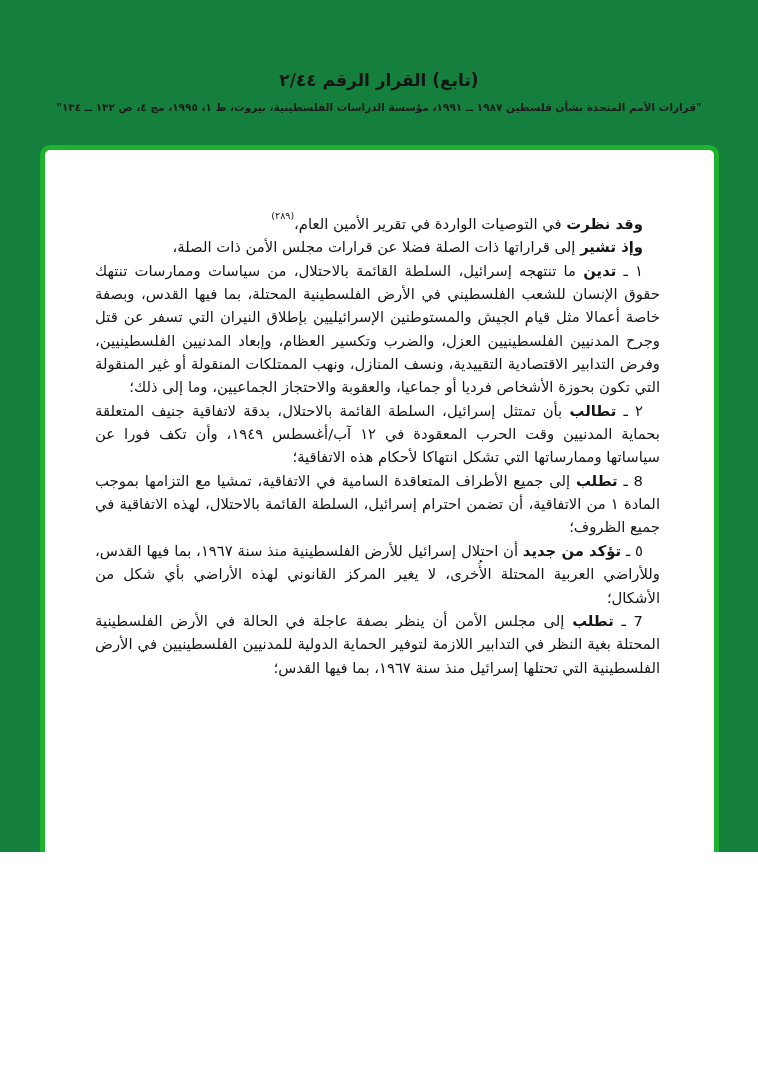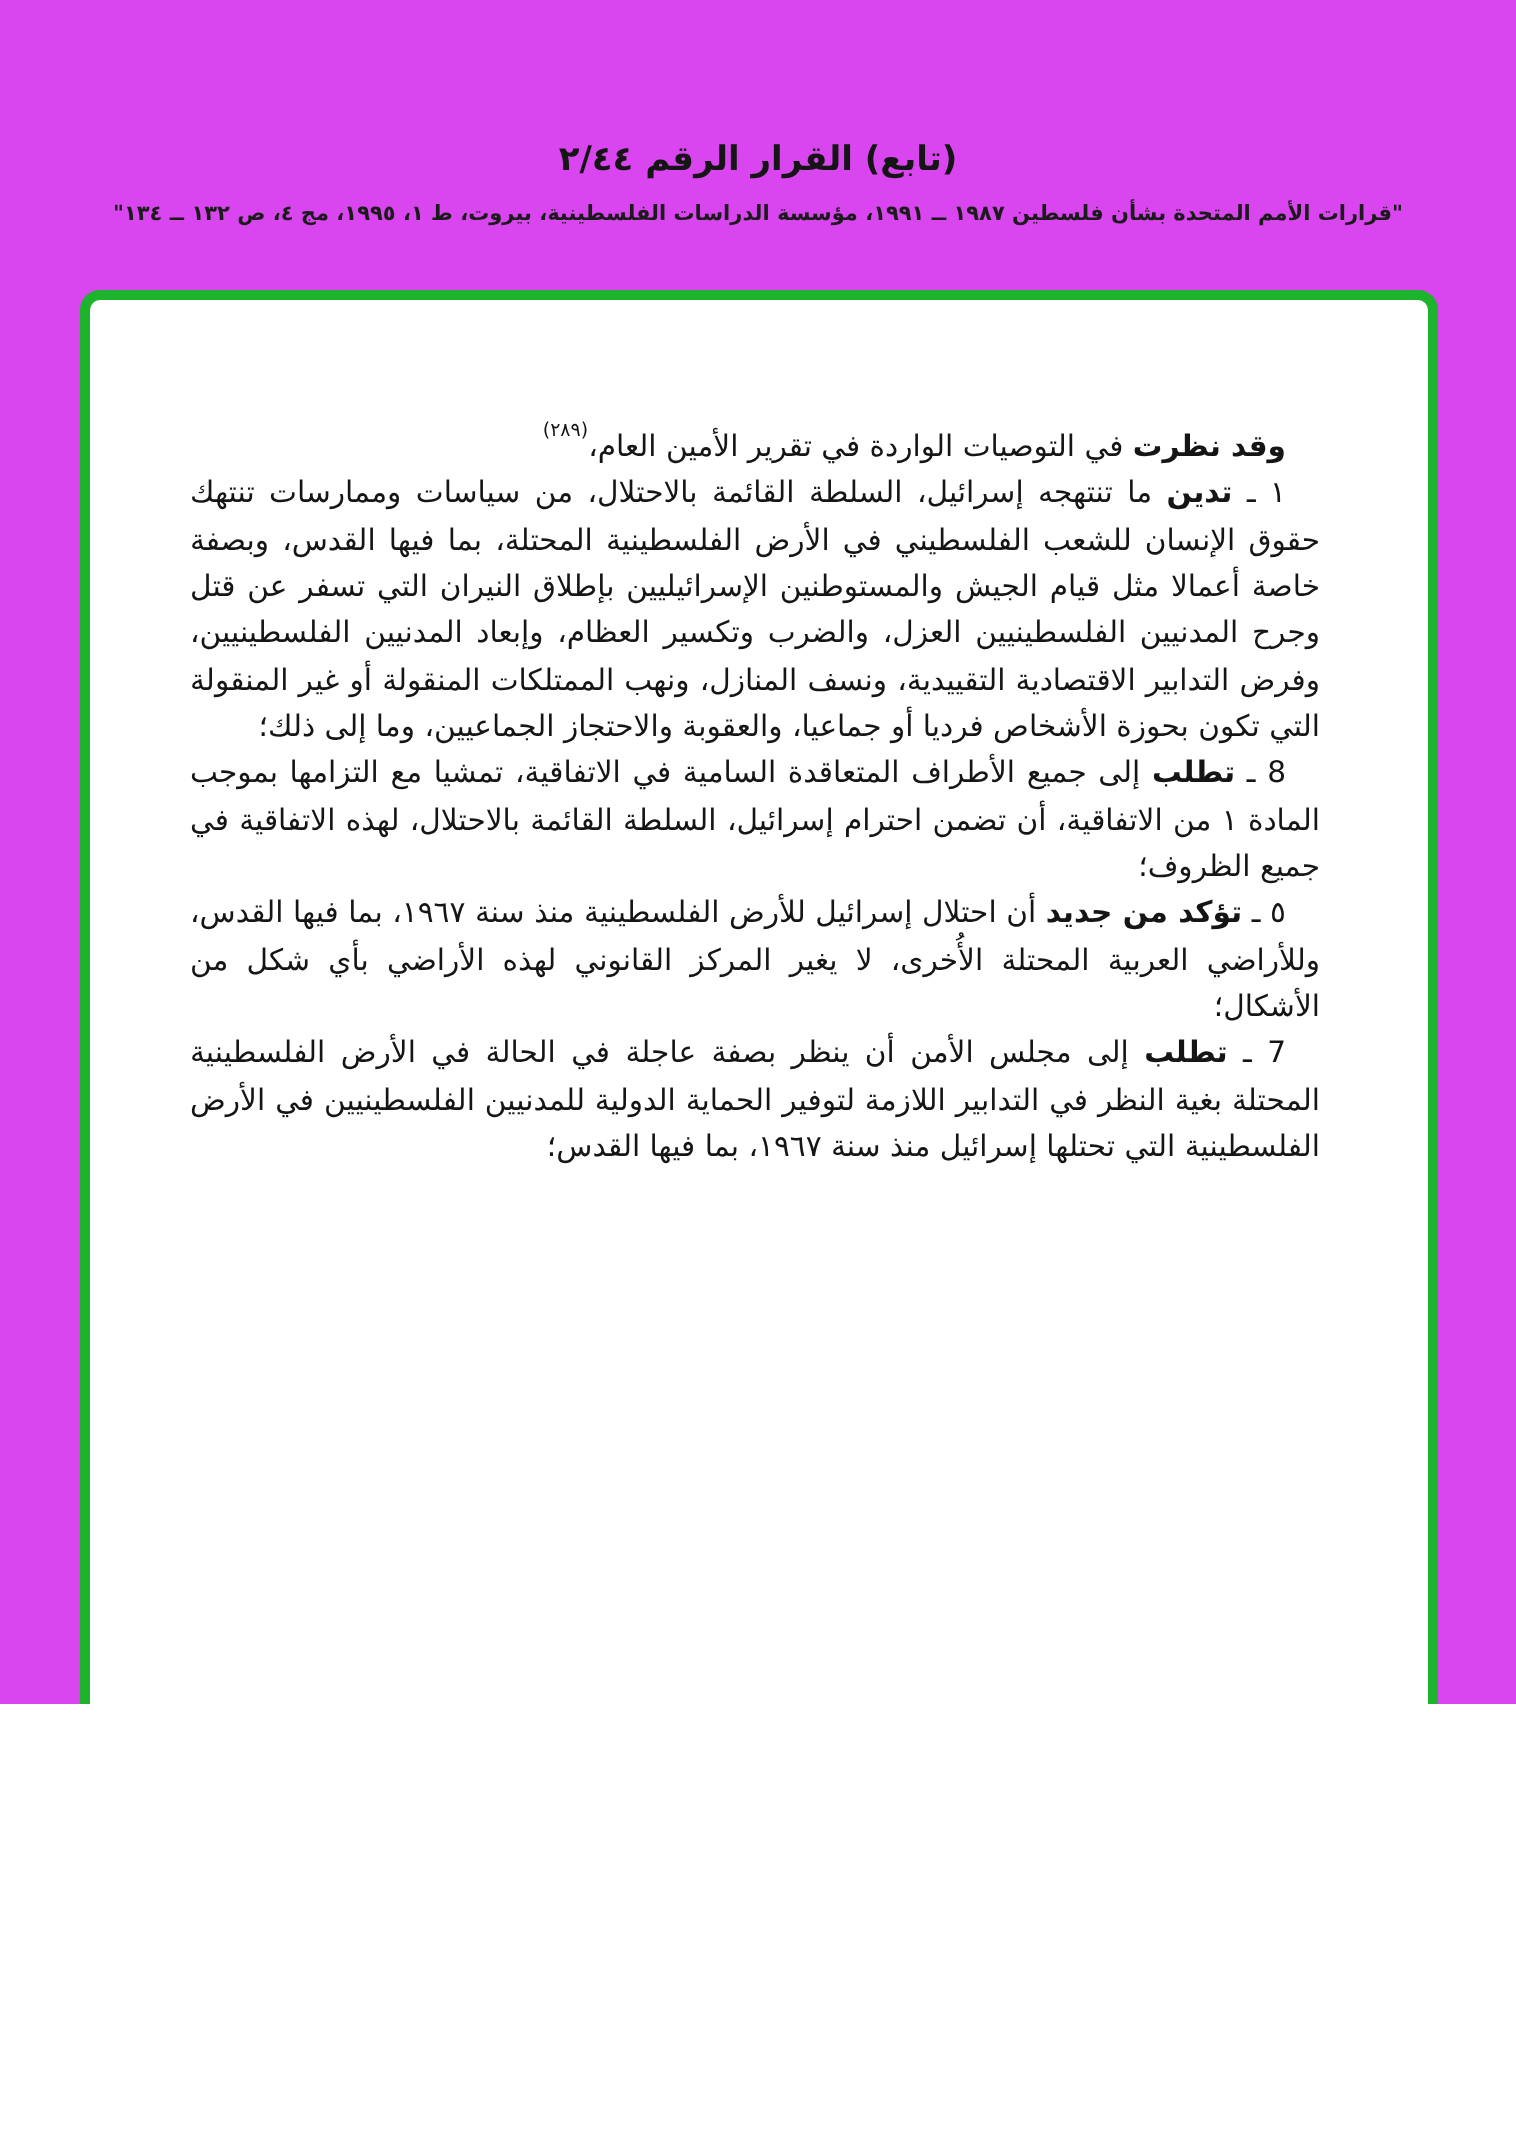--- a/index.html
+++ b/index.html
@@ -1,17 +1,17 @@
 <!DOCTYPE html>
 <html lang="ar"><head>
 <meta charset="utf-8">
 <style>
   html, body { margin:0; padding:0; background:#ffffff; }
   .page {
-    position:relative; width:758px; height:852px; background:#d946ef;
+    position:relative; width:758px; height:852px; background:#15803d;
     font-family:"DejaVu Sans", sans-serif; color:#151515; overflow:hidden;
   }
   .header-title {
     position:absolute; top:70px; left:0; right:0;
     direction:rtl; text-align:center;
     font-size:17px; font-weight:bold; letter-spacing:0.2px;
   }
   .header-source {
     position:absolute; top:101px; left:0; right:0;
     direction:rtl; text-align:center;
@@ -54,21 +54,23 @@
 
 <div class="page">
 
   <div class="header-title">(تابع) القرار الرقم ٢/٤٤</div>
   <div class="header-source">"قرارات الأمم المتحدة بشأن فلسطين ١٩٨٧ ــ ١٩٩١، مؤسسة الدراسات الفلسطينية، بيروت، ط ١، ١٩٩٥، مج ٤، ص ١٣٢ ــ ١٣٤"</div>
 
   <div class="frame" style="border-color: rgb(29, 179, 44);">
 
     <div class="body-text">
       <p><span class="lead">وقد نظرت</span><span> في التوصيات الواردة في تقرير الأمين العام،</span><sup>(٢٨٩)</sup></p>
+      <p><span class="lead">وإذ تشير</span><span> إلى قراراتها ذات الصلة فضلا عن قرارات مجلس الأمن ذات الصلة،</span></p>
       <p><span>١ ـ </span><span class="lead">تدين</span><span> ما تنتهجه إسرائيل، السلطة القائمة بالاحتلال، من سياسات وممارسات تنتهك حقوق الإنسان للشعب الفلسطيني في الأرض الفلسطينية المحتلة، بما فيها القدس، وبصفة خاصة أعمالا مثل قيام الجيش والمستوطنين الإسرائيليين بإطلاق النيران التي تسفر عن قتل وجرح المدنيين الفلسطينيين العزل، والضرب وتكسير العظام، وإبعاد المدنيين الفلسطينيين، وفرض التدابير الاقتصادية التقييدية، ونسف المنازل، ونهب الممتلكات المنقولة أو غير المنقولة التي تكون بحوزة الأشخاص فرديا أو جماعيا، والعقوبة والاحتجاز الجماعيين، وما إلى ذلك؛</span></p>
+      <p><span>٢ ـ </span><span class="lead">تطالب</span><span> بأن تمتثل إسرائيل، السلطة القائمة بالاحتلال، بدقة لاتفاقية جنيف المتعلقة بحماية المدنيين وقت الحرب المعقودة في ١٢ آب/أغسطس ١٩٤٩، وأن تكف فورا عن سياساتها وممارساتها التي تشكل انتهاكا لأحكام هذه الاتفاقية؛</span></p>
       <p><span>8 ـ </span><span class="lead">تطلب</span><span> إلى جميع الأطراف المتعاقدة السامية في الاتفاقية، تمشيا مع التزامها بموجب المادة ١ من الاتفاقية، أن تضمن احترام إسرائيل، السلطة القائمة بالاحتلال، لهذه الاتفاقية في جميع الظروف؛</span></p>
       <p><span>٥ ـ </span><span class="lead">تؤكد من جديد</span><span> أن احتلال إسرائيل للأرض الفلسطينية منذ سنة ١٩٦٧، بما فيها القدس، وللأراضي العربية المحتلة الأُخرى، لا يغير المركز القانوني لهذه الأراضي بأي شكل من الأشكال؛</span></p>
       <p><span>7 ـ </span><span class="lead">تطلب</span><span> إلى مجلس الأمن أن ينظر بصفة عاجلة في الحالة في الأرض الفلسطينية المحتلة بغية النظر في التدابير اللازمة لتوفير الحماية الدولية للمدنيين الفلسطينيين في الأرض الفلسطينية التي تحتلها إسرائيل منذ سنة ١٩٦٧، بما فيها القدس؛</span></p>
     </div>
 
     <div class="footnote">
       <div class="fn-sep"></div>
       <p class="fn-line fn-just">والأربعون، ملحق كانون الثاني/يناير ونسف/فبراير وآذار/مارس</p>
     </div>
 

